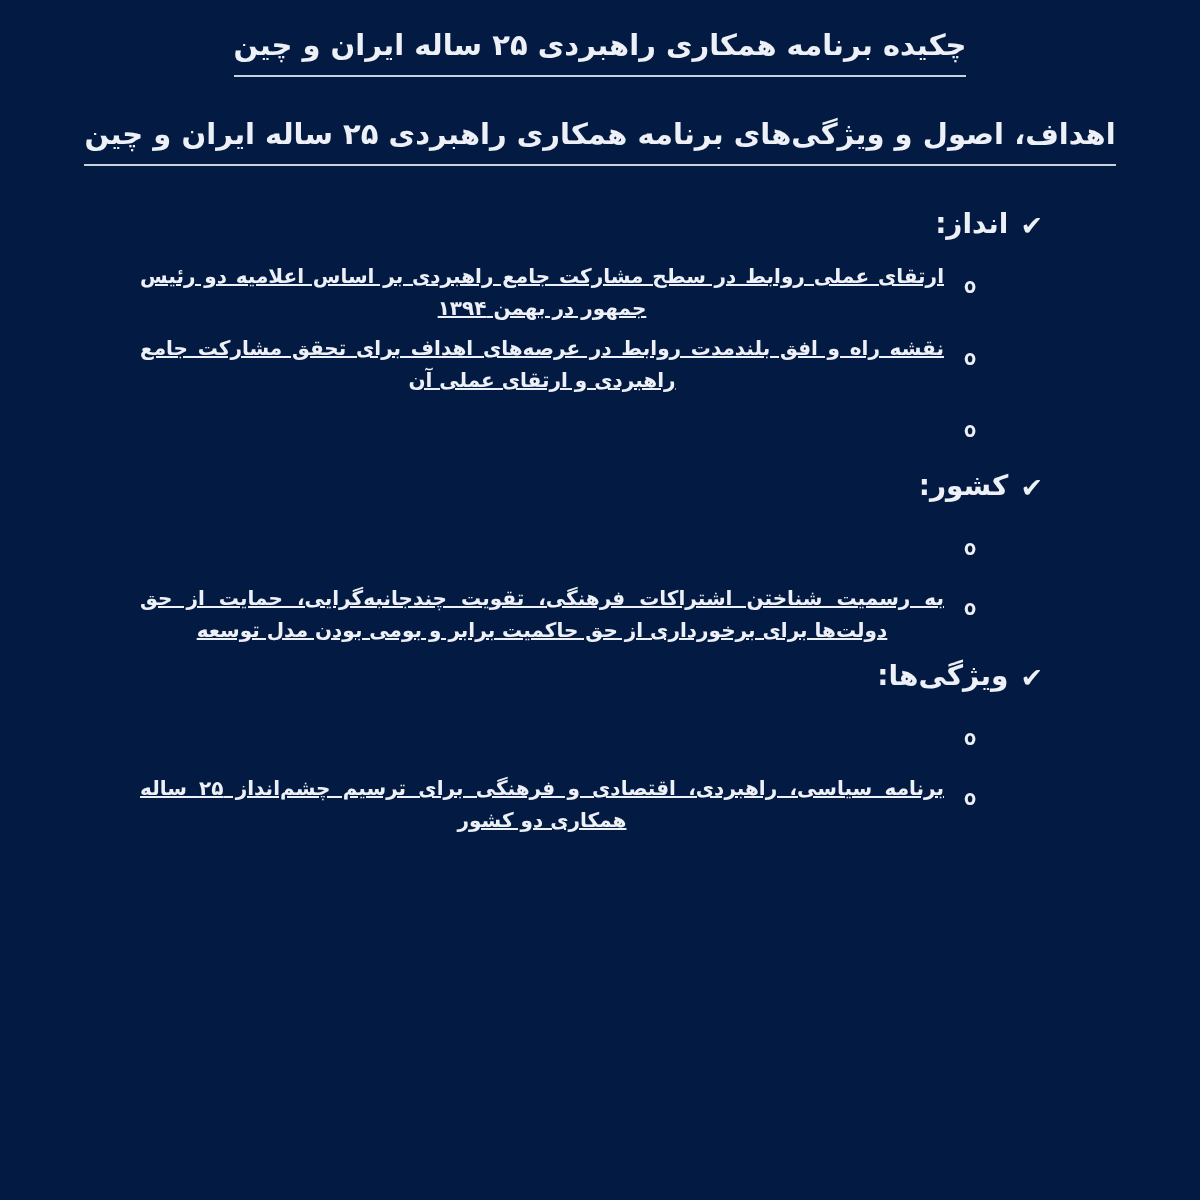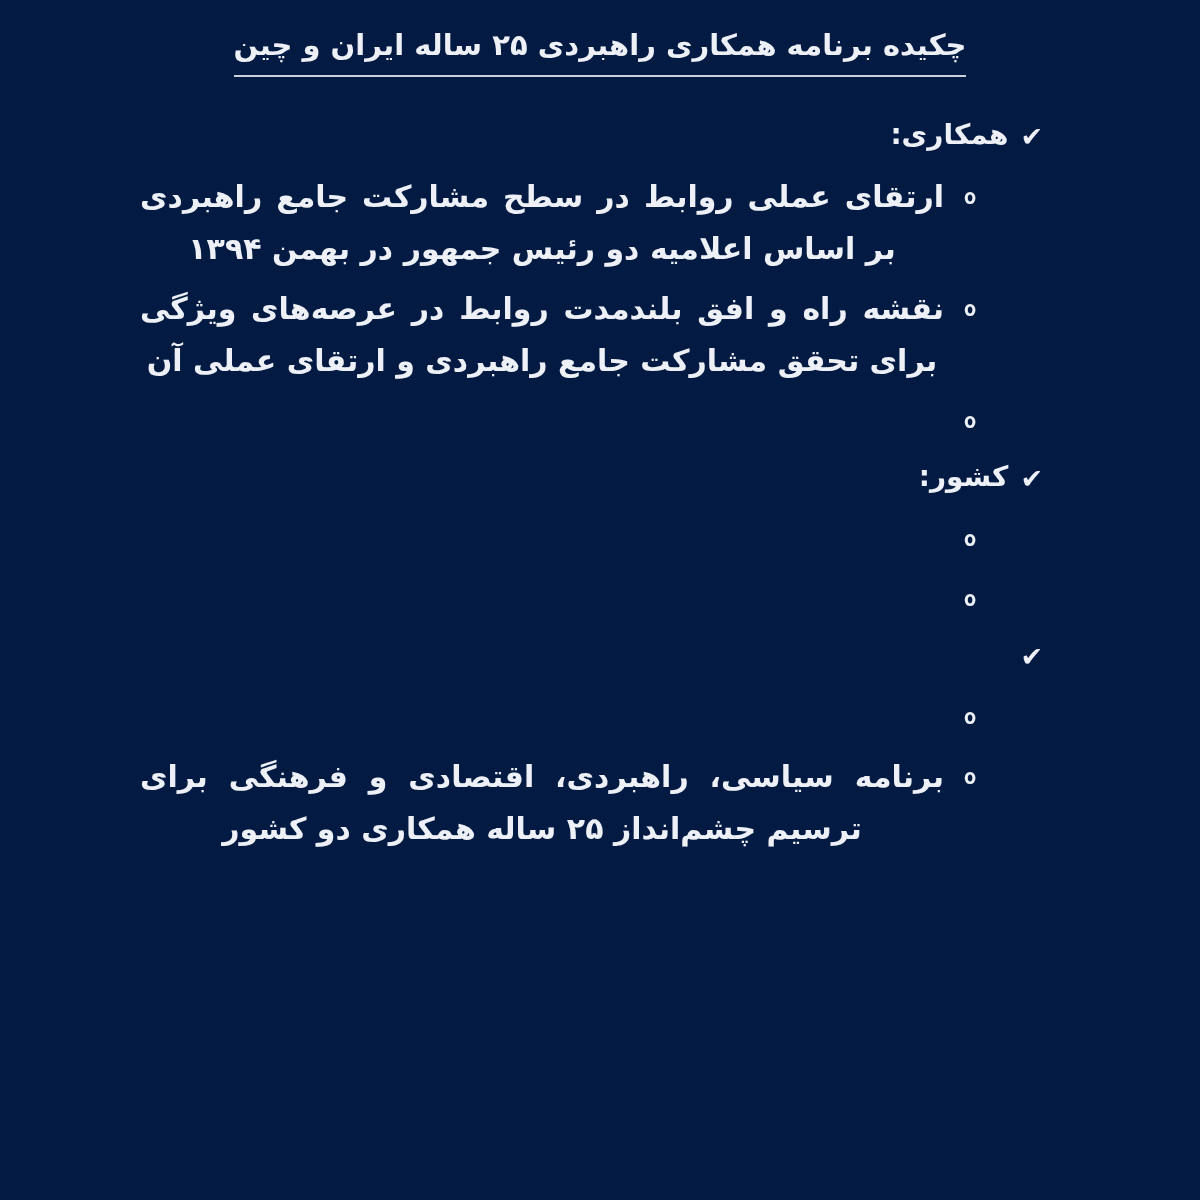--- a/index.html
+++ b/index.html
@@ -62,72 +62,78 @@
     width: 24px;
     text-align: center;
     font-family: "DejaVu Sans Mono", monospace;
     font-size: 21px;
     font-weight: bold;
     line-height: 52px;
   }
   .bullet p {
     flex: 1;
     margin: 0;
-    font-size: 30px;
+    font-size: 20px;
     font-weight: bold;
-    line-height: 52px;
+    line-height: 32px;
     text-align: justify;
     text-align-last: center;
     text-justify: inter-word;
+    text-decoration: underline;
   }
 </style>
 </head>
 <body>
 
 <div class="page">
 
   <h1 class="title">
     <span class="underlined">چکیده برنامه همکاری راهبردی ۲۵ ساله ایران و چین</span>
   </h1>
 
+  <h2 class="title">
+    <span class="underlined">اهداف، اصول و ویژگی‌های برنامه همکاری راهبردی ۲۵ ساله ایران و چین</span>
+  </h2>
 
   <section>
     <div class="section-heading">
       <span class="check">✔</span>
-      <span>همکاری:</span>
+      <span>انداز:</span>
     </div>
     <div class="bullet">
       <span class="circle">o</span>
       <p>ارتقای عملی روابط در سطح مشارکت جامع راهبردی بر اساس اعلامیه دو رئیس جمهور در بهمن ۱۳۹۴</p>
     </div>
     <div class="bullet">
       <span class="circle">o</span>
-      <p>نقشه راه و افق بلندمدت روابط در عرصه‌های ویژگی برای تحقق مشارکت جامع راهبردی و ارتقای عملی آن</p>
+      <p>نقشه راه و افق بلندمدت روابط در عرصه‌های اهداف برای تحقق مشارکت جامع راهبردی و ارتقای عملی آن</p>
     </div>
     <div class="bullet">
       <span class="circle">o</span>
     </div>
   </section>
 
   <section>
     <div class="section-heading">
       <span class="check">✔</span>
       <span>کشور:</span>
     </div>
     <div class="bullet">
       <span class="circle">o</span>
     </div>
     <div class="bullet">
       <span class="circle">o</span>
+      <p>به رسمیت شناختن اشتراکات فرهنگی، تقویت چندجانبه‌گرایی، حمایت از حق دولت‌ها برای برخورداری از حق حاکمیت برابر و بومی بودن مدل توسعه</p>
     </div>
   </section>
 
   <section>
     <div class="section-heading">
       <span class="check">✔</span>
+      <span>ویژگی‌ها:</span>
     </div>
     <div class="bullet">
       <span class="circle">o</span>
     </div>
     <div class="bullet">
       <span class="circle">o</span>
       <p>برنامه سیاسی، راهبردی، اقتصادی و فرهنگی برای ترسیم چشم‌انداز ۲۵ ساله همکاری دو کشور</p>
     </div>
   </section>
 

